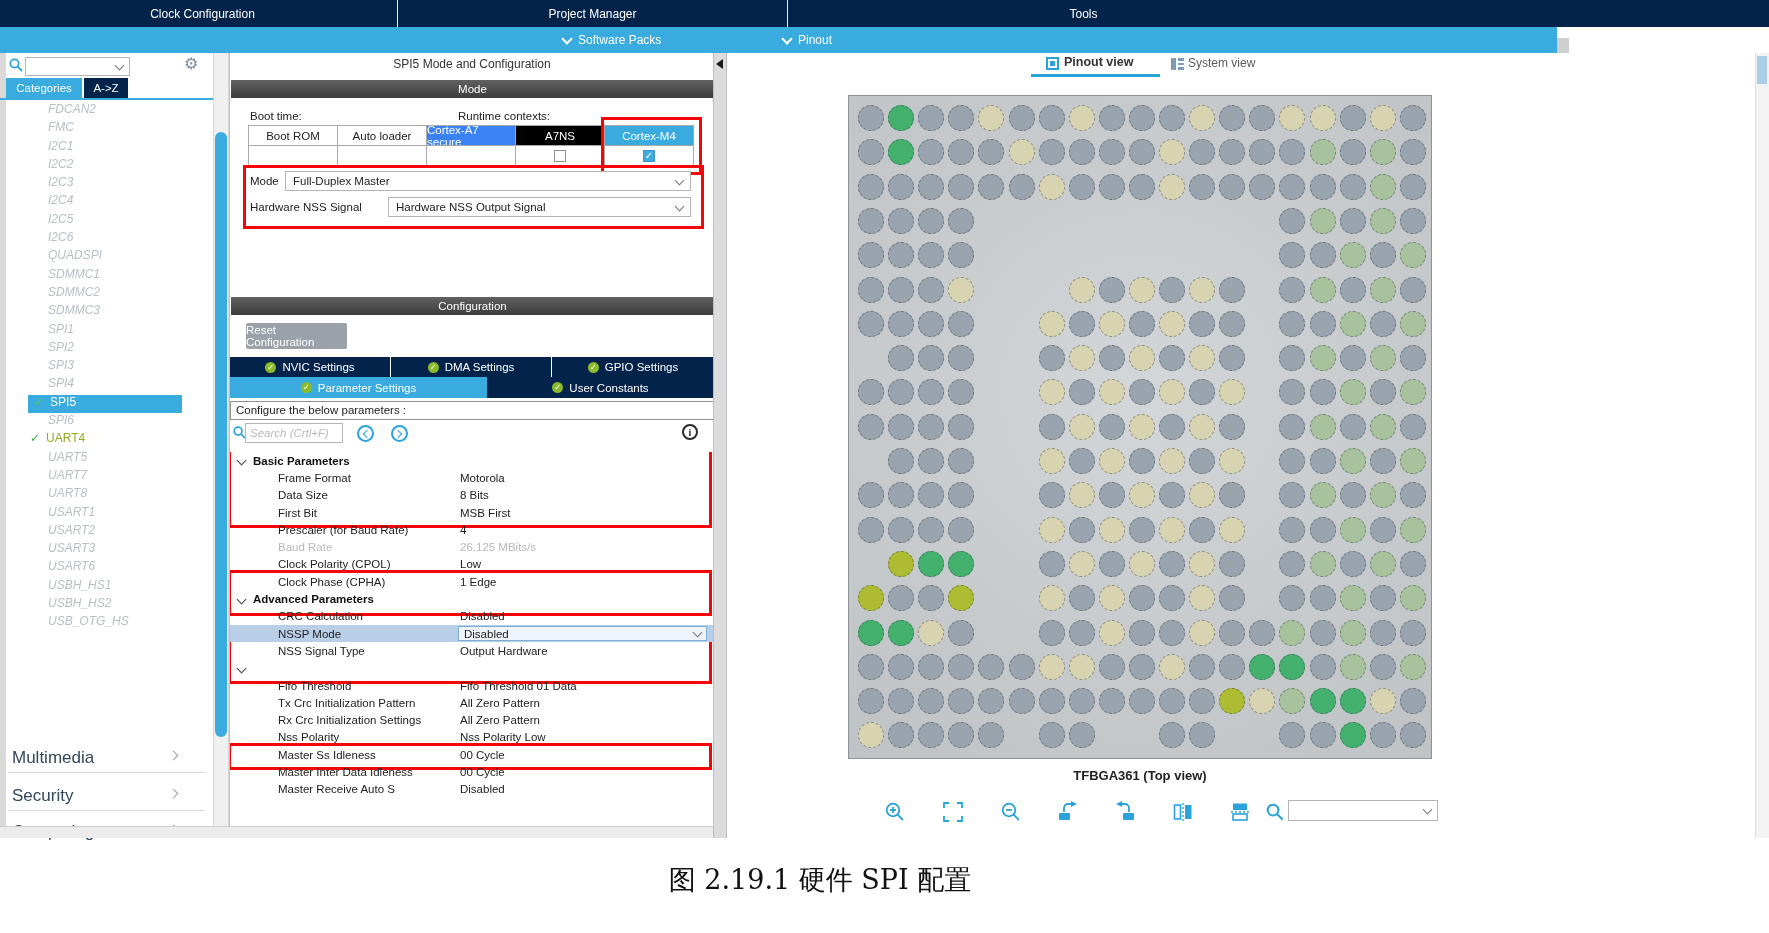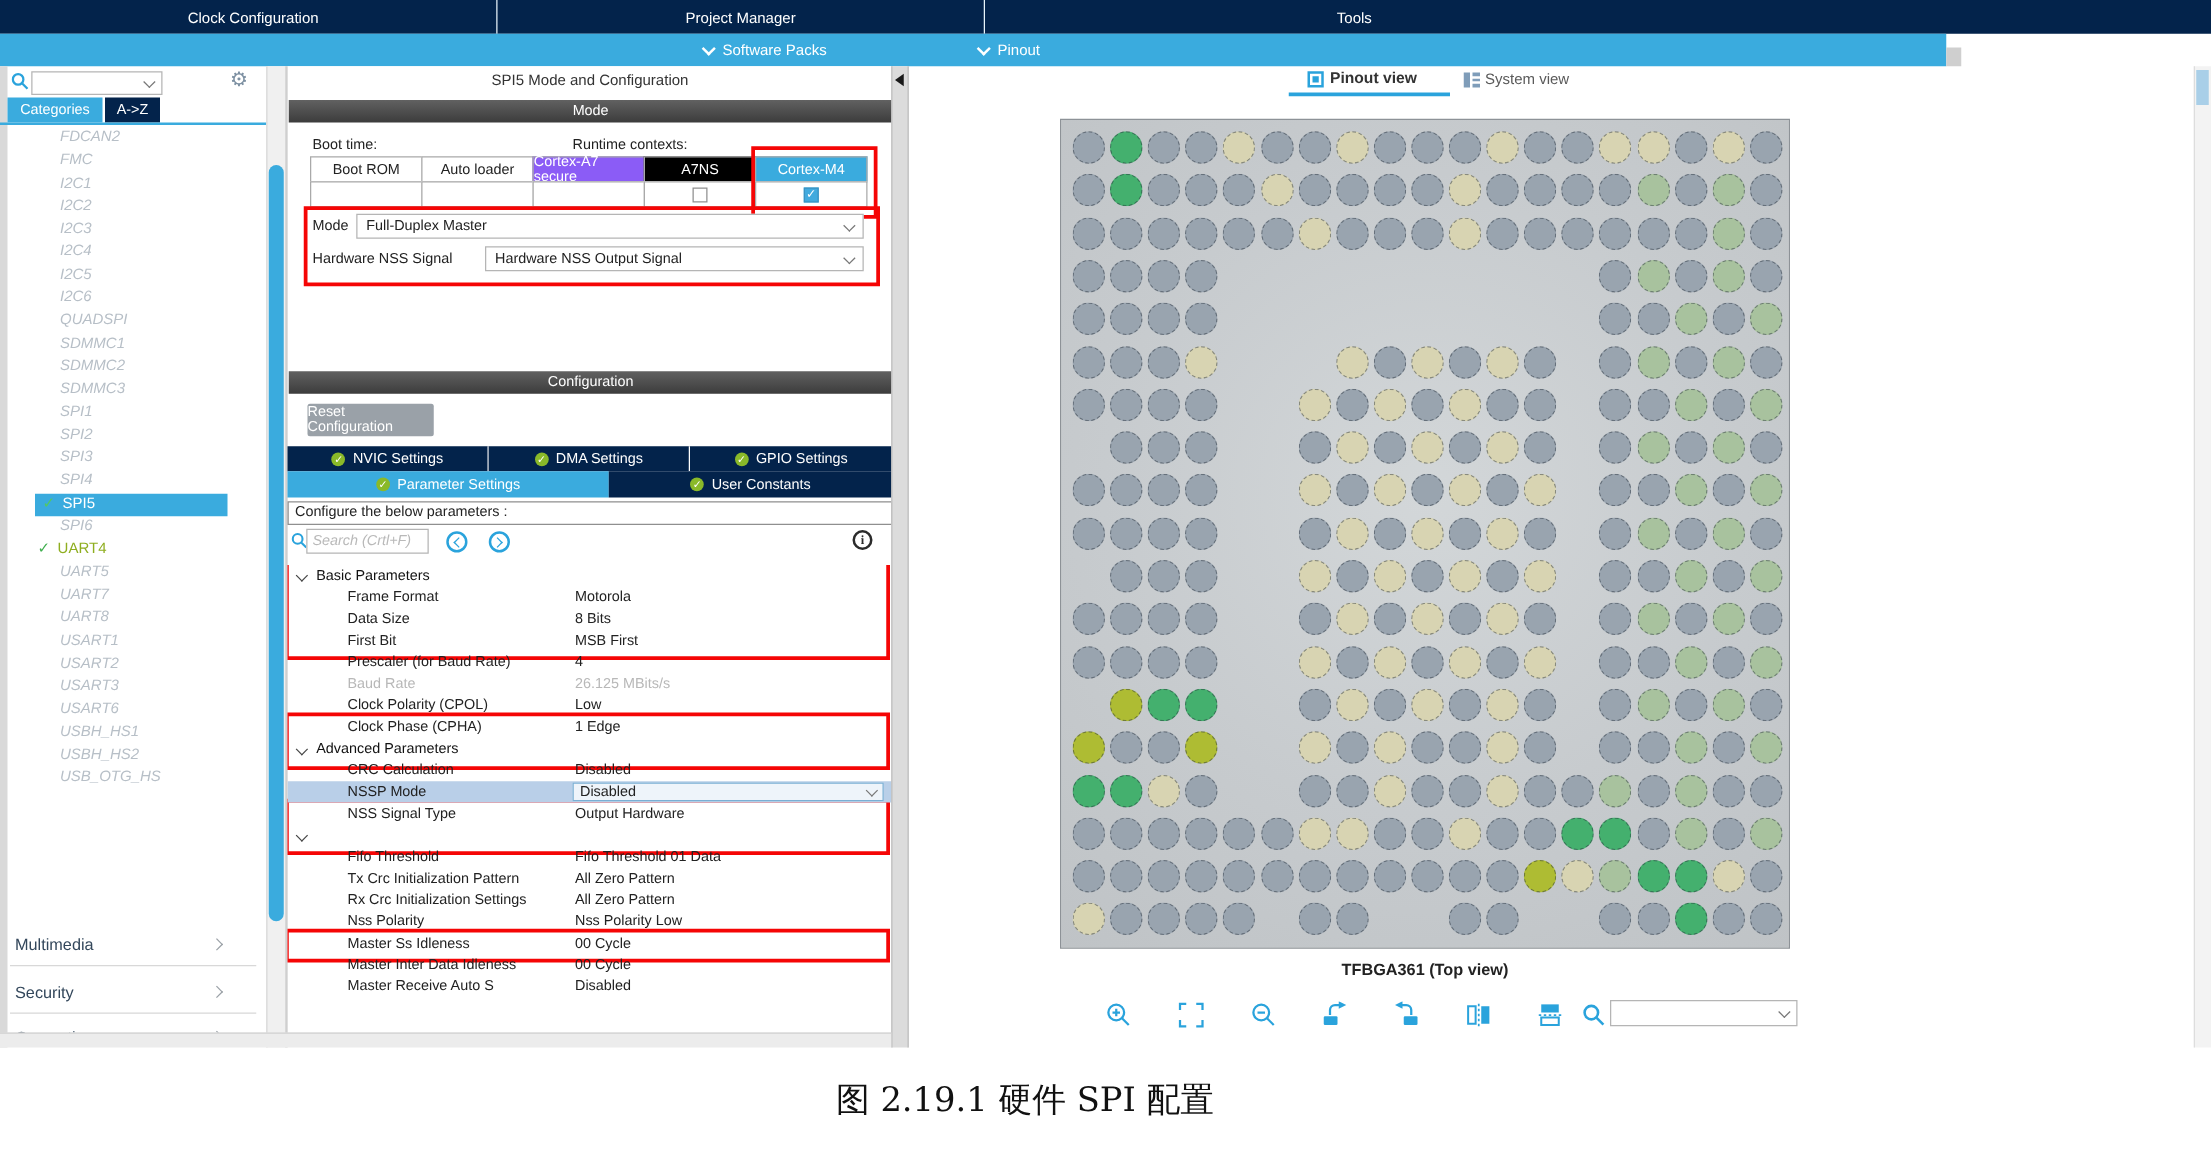--- a/index.html
+++ b/index.html
@@ -33,35 +33,35 @@
            display:flex;align-items:center;justify-content:center}
   .sbUnderline{left:0;top:98px;width:213px;height:2px;background:#3aabde}
   #sidebarList{left:0;top:102px;width:213px;height:532px;overflow:hidden}
   .sbItem{height:18.3px;display:flex;font-size:12px;font-style:italic;color:#b7bfc7;
           padding-left:48px;box-sizing:border-box}
   .sbItem.selected{font-style:normal;color:#fff;background:#3aabde;margin-left:28px;margin-right:31px;
                    padding-left:6px;gap:6px}
   .sbItem.enabled{font-style:normal;color:#8fae20;padding-left:30px;gap:6px}
   .sbCheck{color:#3fae4e;font-weight:700;font-size:12px;font-style:normal;flex:none}
   .sbItem.selected .sbCheck{color:#54c95f}
-  .sbSection{position:absolute;left:12px;font-size:13px;color:#33475b}
+  .sbSection{position:absolute;left:12px;font-size:17px;color:#33475b}
   .sbDivider{position:absolute;left:8px;width:197px;height:1px;background:#d8d8d8}
   .sbScroll{left:213px;top:53px;width:16px;height:785px;background:#f0f0f0;border-left:1px solid #d8d8d8;border-right:1px solid #d8d8d8}
   .sbThumb{left:215px;top:132px;width:12px;height:605px;background:#3aabde;border-radius:6px}
 
   
   #modePanel{left:229px;top:53px;width:484px;height:785px;background:#fff;border-left:1px solid #c0c0c0}
   #modePanel .abs{position:absolute}
   .panelTitle{left:0;top:2px;width:484px;height:18px;text-align:center;font-size:12px;color:#333;line-height:18px}
   .darkbar{left:1px;width:483px;height:18px;background:linear-gradient(#616161,#3c3c3c);color:#fff;
            font-size:11.5px;text-align:center;line-height:18px}
   .lbl{position:absolute;font-size:11.5px;color:#222;white-space:nowrap}
   .bootCell{position:absolute;height:21px;width:90px;border:1px solid #a9a9a9;background:#fff;font-size:11.5px;
             display:flex;align-items:center;justify-content:center;box-sizing:border-box}
-  .colMagenta{background:#8b5cf6;color:#fff}
+  .colMagenta{background:#3b82f6;color:#fff}
   .colNavy{background:#000000;color:#fff}
   .colBlue{background:#3aabde;color:#fff}
   .cb{width:12px;height:12px;border:1px solid #8f8f8f;background:#fff;box-sizing:border-box;font-size:10px;
       line-height:10px;text-align:center;color:#fff;font-weight:700}
   .cb.checked{background:#41aade;border-color:#3a93c2}
   .sel{position:absolute;height:20px;border:1px solid #b5b5b5;background:#fff;font-size:11.5px;
        display:flex;align-items:center;justify-content:space-between;padding:0 7px;box-sizing:border-box}
   .ann{position:absolute;border:3px solid #f50505;pointer-events:none}
   .resetBtn{left:16px;top:270px;width:101px;height:26px;background:#9aa1a8;color:#fff;font-size:11.5px;
             display:flex;align-items:center;justify-content:center;border-radius:2px}
@@ -78,21 +78,21 @@
   .navBtn{position:absolute;width:17px;height:17px;border-radius:50%;border:2px solid #2aa3dc;
           display:flex;align-items:center;justify-content:center;box-sizing:border-box}
   .navBtn .c{width:5px;height:5px;border-right:1.8px solid #2aa3dc;border-bottom:1.8px solid #2aa3dc;display:inline-block}
   .infoBtn{left:452px;top:371px;width:16px;height:16px;border-radius:50%;border:2px solid #2b2b2b;
            display:flex;align-items:center;justify-content:center;font-size:10px;font-weight:700;
            font-family:"Liberation Serif",serif;color:#2b2b2b}
   #params{left:0;top:399px;width:484px;height:360px;overflow:hidden}
   .pRow{height:17.3px;position:relative;font-size:11.5px;display:flex;align-items:center;box-sizing:border-box}
   .pRow .pLabel{padding-left:48px;white-space:nowrap}
   .pRow .pValue{position:absolute;left:230px;white-space:nowrap}
-  .pRow.group .glabel{margin-left:8px;font-weight:400;color:#111}
+  .pRow.group .glabel{margin-left:8px;font-weight:700;color:#111}
   .pRow.disabledRow .pLabel,.pRow.disabledRow .pValue{color:#b8b8b8}
   .pRow.selectedRow{background:#b9cfe8}
   .pRow.selectedRow .pValue{left:228px;width:249px;height:15px;border:1px solid #7aaed4;background:#eef4fa;
         display:flex;align-items:center;justify-content:space-between;padding:0 5px;box-sizing:border-box}
 
   
   .divider{left:713px;top:53px;width:14px;height:785px;background:#dcdcdc;border-left:1px solid #bdbdbd;border-right:1px solid #bdbdbd}
   .divTri{left:716px;top:59px;width:0;height:0;border-top:5px solid transparent;border-bottom:5px solid transparent;border-right:7px solid #1a1a1a}
 
   

